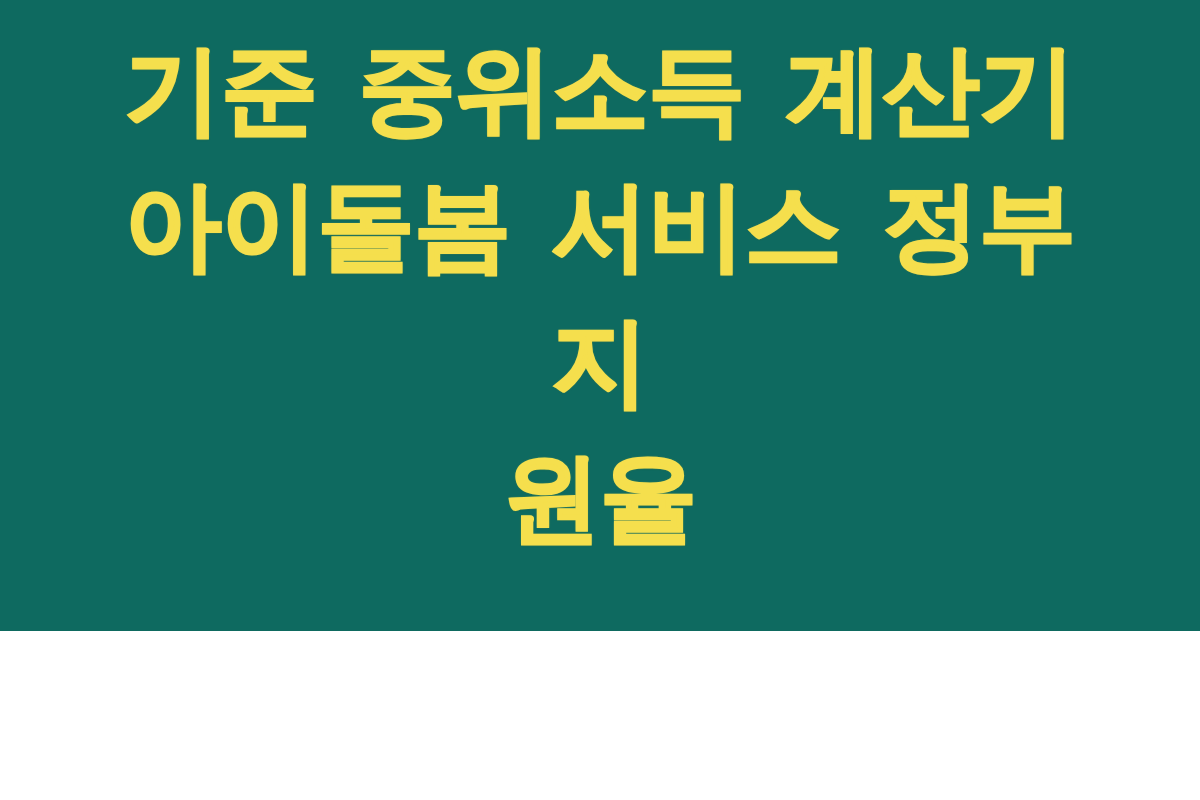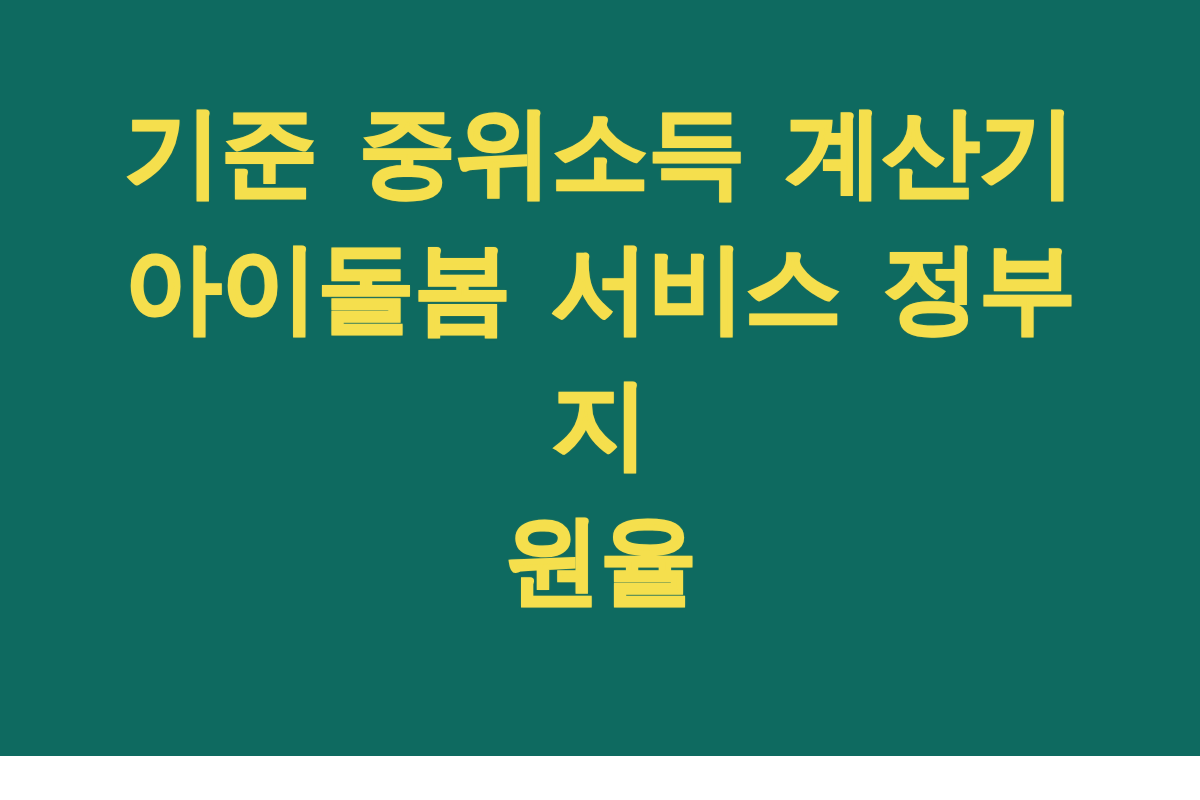--- a/index.html
+++ b/index.html
@@ -12,21 +12,21 @@
     width: 1200px;
     height: 800px;
     overflow: hidden;
     font-family: "DejaVu Sans", "Liberation Sans", sans-serif;
   }
 
   
   #thumbnail-canvas {
     position: relative;
     width: 1200px;
-    height: 756px;
+    height: 631px;
     box-sizing: border-box;
     display: flex;
     align-items: center;
     justify-content: center;
     background: #0E6A60;
   }
 
   
   #headline-block {
     width: 1060px;

